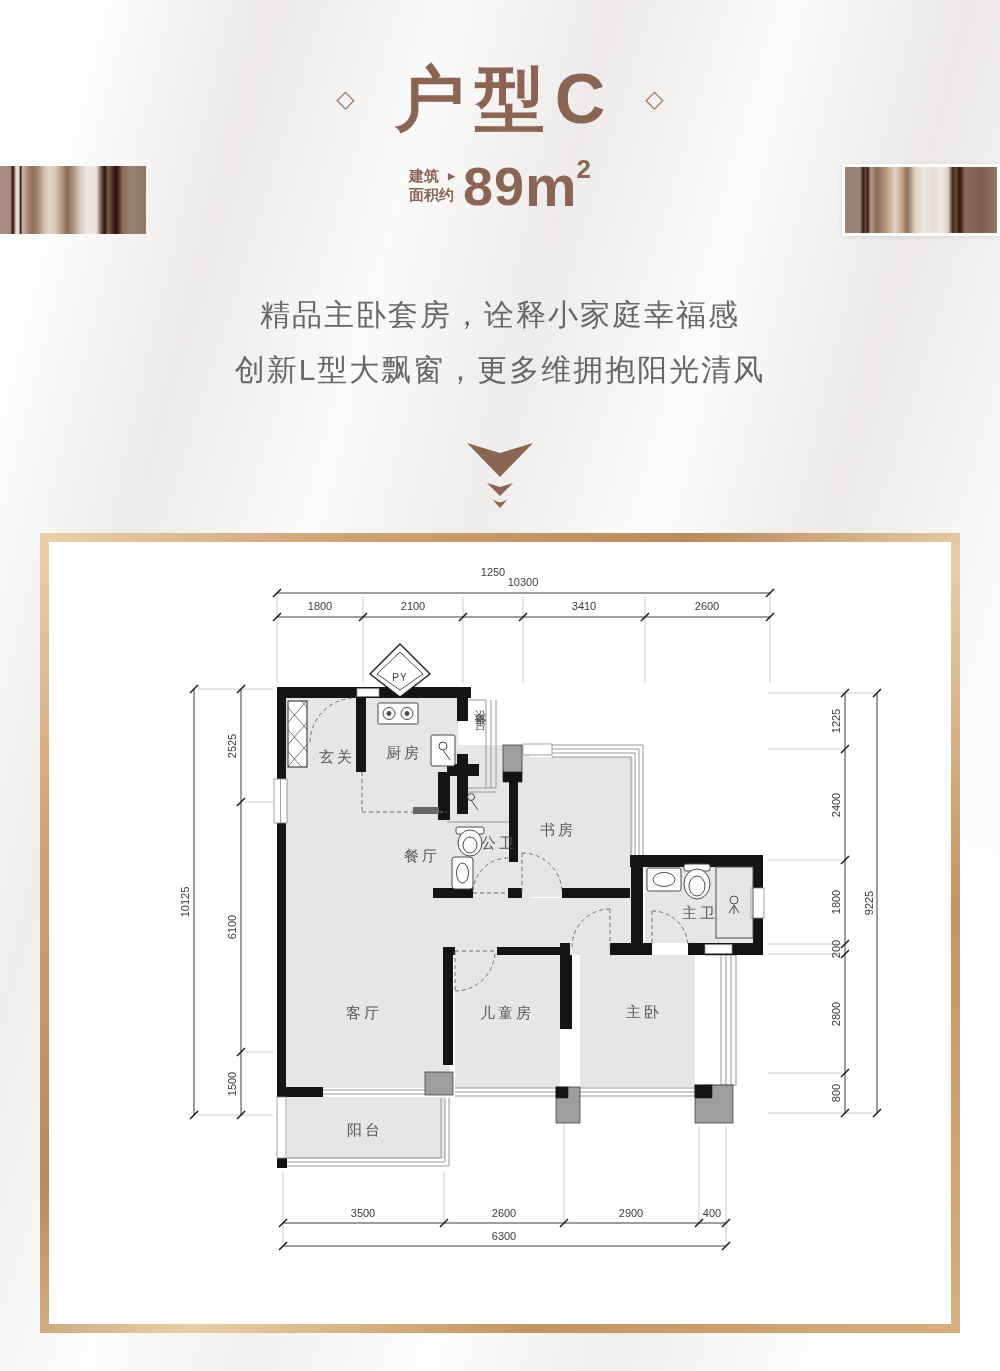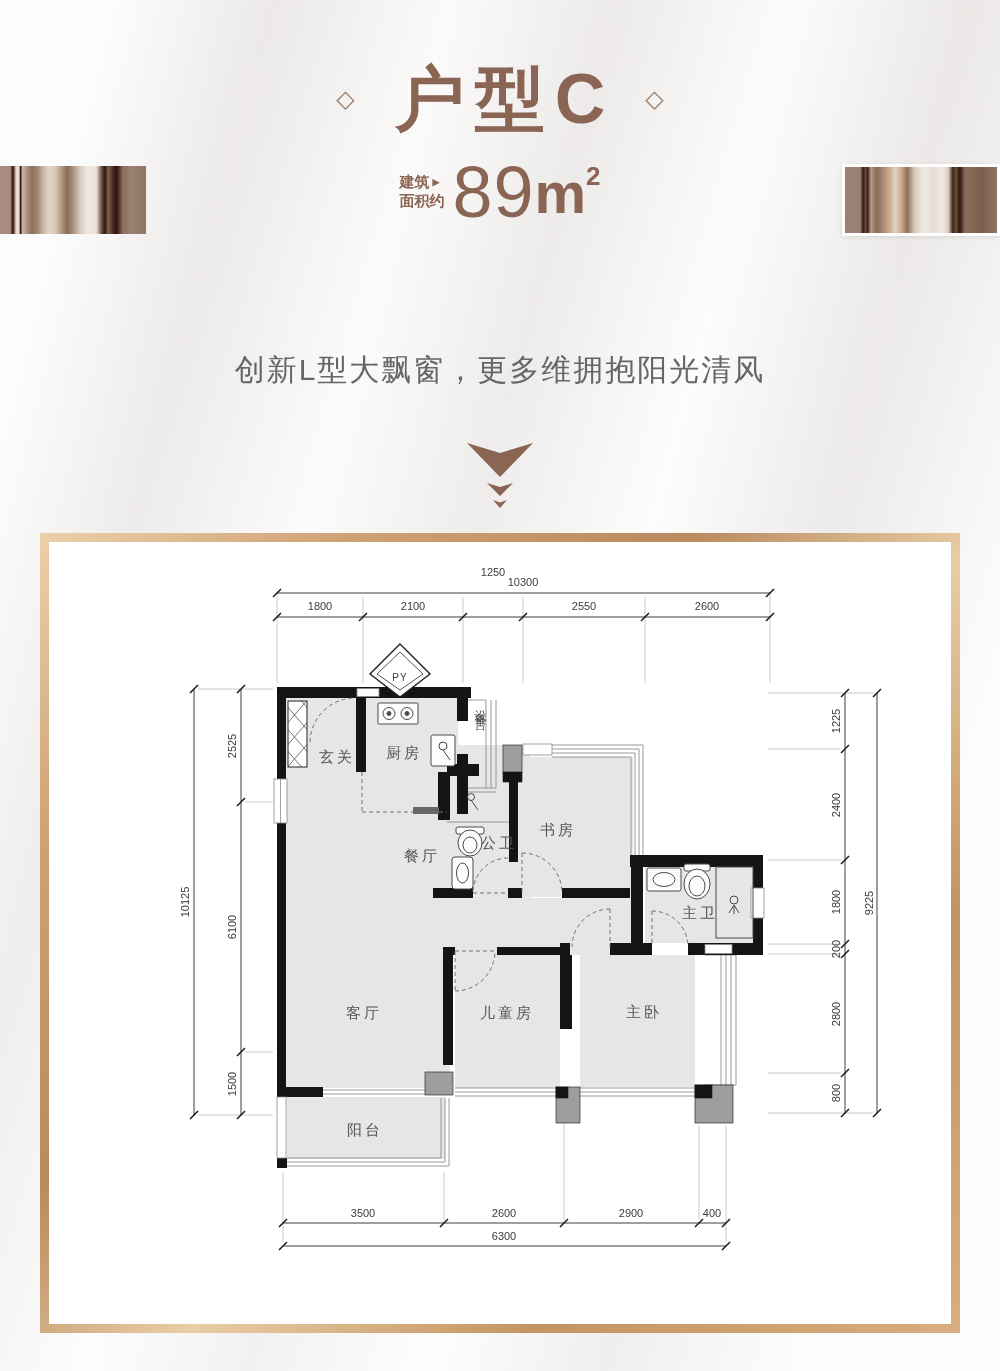--- a/index.html
+++ b/index.html
@@ -9,23 +9,23 @@
         rgba(229,226,224,.3) 45%, rgba(255,255,255,.8) 58%, rgba(226,223,221,.35) 71%, rgba(255,255,255,.8) 86%),
       linear-gradient(20deg, rgba(255,255,255,.5), rgba(234,231,229,.4)),
       #f3f1f0;
     font-family:"Liberation Sans", sans-serif;}
   
   .title-row{position:absolute;left:0;top:64px;width:100%;display:flex;align-items:center;justify-content:center;gap:30px;}
   .title-row .diamond{font-size:24px;color:#9b7a63;line-height:1;}
   .title-row .title{font-size:70px;font-weight:bold;color:#8a6553;letter-spacing:10px;line-height:1;margin-left:10px;}
   .area-row{position:absolute;left:0;top:156px;width:100%;display:flex;align-items:center;justify-content:center;}
   .area-prefix{display:flex;flex-direction:column;justify-content:center;margin-right:8px;color:#8a6553;font-weight:bold;font-size:15px;line-height:1.25;}
-  .area-prefix .l1{display:flex;align-items:center;gap:3px;}
+  .area-prefix .l1{display:flex;align-items:center;gap:9px;}
   .area-prefix .tri{font-size:9px;line-height:1;}
-  .area-number{font-size:72px;font-weight:normal;color:#8a6553;line-height:1;letter-spacing:1px;}
+  .area-number{font-size:54px;font-weight:bold;color:#8a6553;line-height:1;letter-spacing:1px;}
   .area-unit{font-size:58px;font-weight:bold;color:#8a6553;line-height:1;}
   .area-unit sup{font-size:26px;vertical-align:28px;}
   .area-rooms{font-size:58px;font-weight:bold;color:#8a6553;letter-spacing:3px;line-height:1;margin-left:6px;}
   .strip{position:absolute;top:166px;height:68px;}
   .strip.left{left:0;width:146px;background:linear-gradient(90deg,
     #a98e80 0%,#a98e80 7%,#3a2018 8.5%,#5a3a2c 9.5%,#e5ddd4 11%,#e5ddd4 13%,#2e1810 14%,#cbb7a8 15.5%,
     #b09480 18%,#8f6f5c 22%,#a48a74 26%,#cdbcab 30%,#e2d6c9 34%,#d7c6b4 38%,#b59a84 42%,#8a6a55 46%,
     #ab917c 50%,#d8ccc0 55%,#efe9e2 60%,#e8e0d6 66%,#5f4134 70%,#2c1710 72%,#7e5f4e 74%,#3f2318 78%,
     #2a150e 80%,#8b6d5a 84%,#9c8271 90%,#8f7564 100%);}
   .strip.right{left:842px;width:158px;top:164px;height:72px;border:3px solid #fff;box-sizing:border-box;
@@ -68,20 +68,21 @@
       <span class="l1">
         <span>建筑</span>
         <span class="tri">▶</span>
       </span>
       <span class="l2">面积约</span>
     </div>
     <span class="area-number">89</span>
     <span class="area-unit"><span>m</span><sup>2</sup></span>
   </div>
 
+  <div class="tagline t1">精品主卧套房，诠释小家庭幸福感</div>
   <div class="tagline t2">创新L型大飘窗，更多维拥抱阳光清风</div>
 
   <svg class="down-arrow" width="66" height="66" viewBox="0 0 66 66">
     <polygon points="0,0 33,10 66,0 33,34" fill="#8a6553"></polygon>
     <polygon points="20,40 33,44 46,40 33,53" fill="#8a6553"></polygon>
     <polygon points="26,57 33,59.5 40,57 33,65" fill="#8a6553"></polygon>
   </svg>
 
   <div class="frame">
       <div class="inner"></div>
@@ -248,21 +249,21 @@
   <span class="room" style="left:364px;top:1013px">客厅</span>
   <span class="room" style="left:507px;top:1013px">儿童房</span>
   <span class="room" style="left:644px;top:1012px">主卧</span>
   <span class="room" style="left:365px;top:1130px">阳台</span>
   <span class="room small" style="left:400px;top:677px">PY</span>
 
   <span class="dim" style="left:523px;top:582px">10300</span>
   <span class="dim" style="left:320px;top:606px">1800</span>
   <span class="dim" style="left:413px;top:606px">2100</span>
   <span class="dim" style="left:493px;top:572px">1250</span>
-  <span class="dim" style="left:584px;top:606px">2550</span>
+  <span class="dim" style="left:584px;top:606px">3410</span>
   <span class="dim" style="left:707px;top:606px">2600</span>
 
   <span class="dim v" style="left:185px;top:902px">10125</span>
   <span class="dim v" style="left:232px;top:746px">2525</span>
   <span class="dim v" style="left:232px;top:927px">6100</span>
   <span class="dim v" style="left:232px;top:1084px">1500</span>
 
   <span class="dim v" style="left:836px;top:721px">1225</span>
   <span class="dim v" style="left:836px;top:805px">2400</span>
   <span class="dim v" style="left:836px;top:902px">1800</span>

